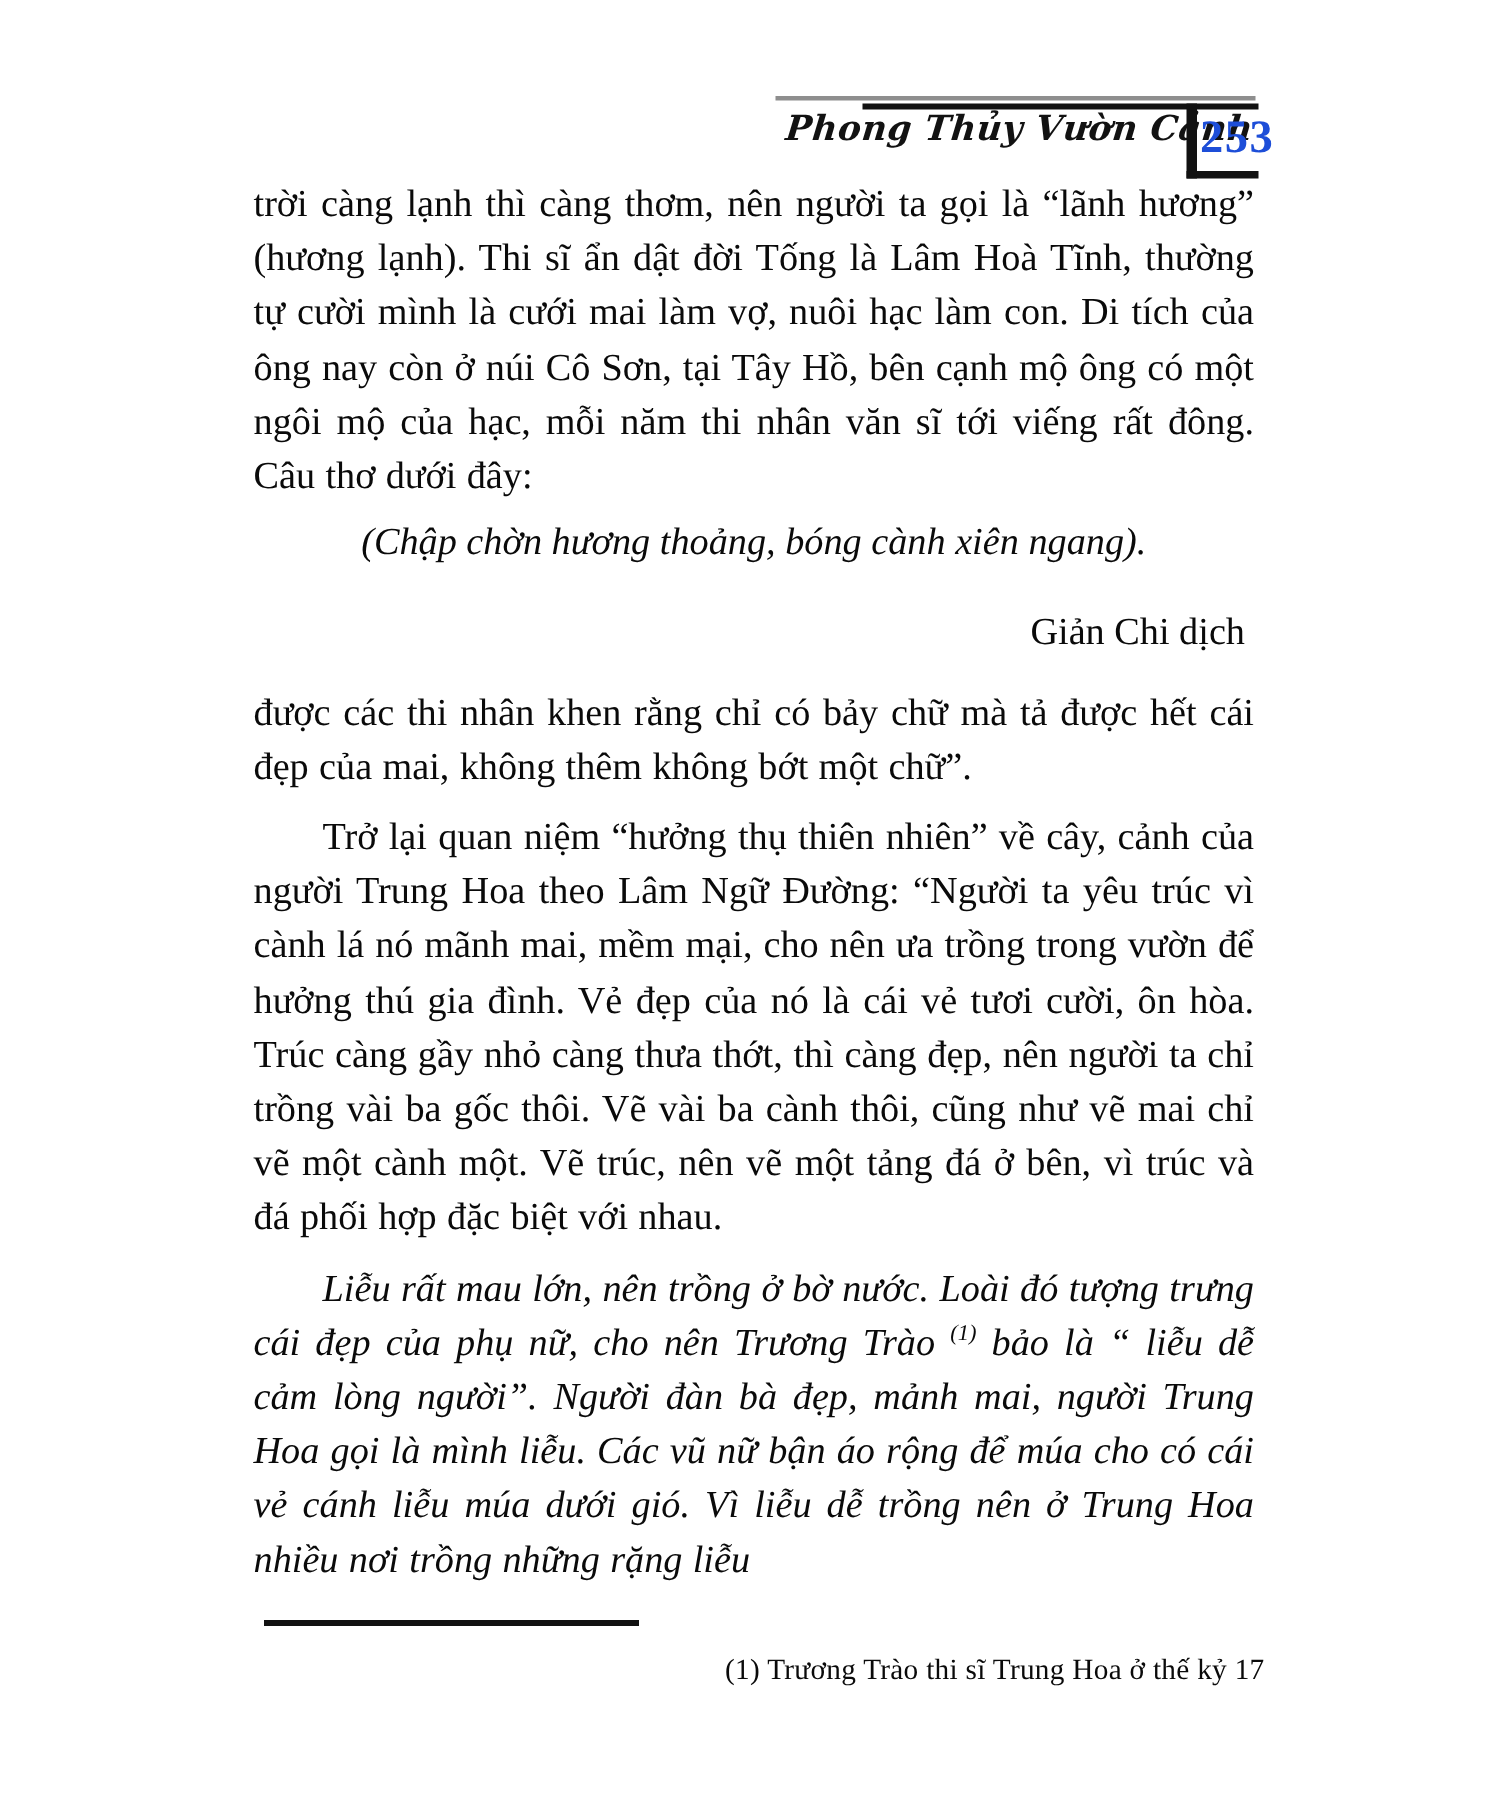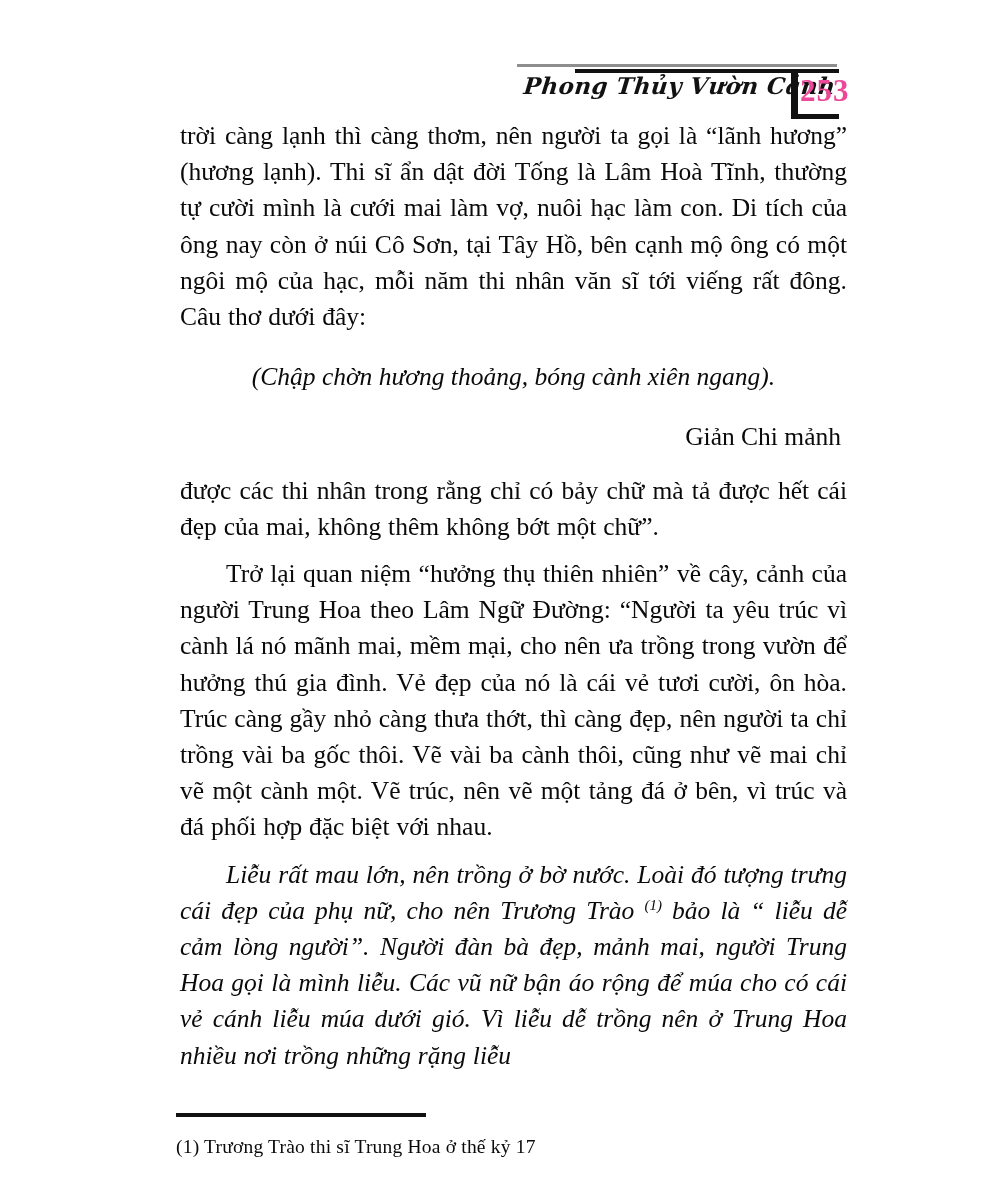--- a/index.html
+++ b/index.html
@@ -77,28 +77,28 @@
     height: 5px;
     background: #111111;
   }
   .page-number {
     position: absolute;
     left: 800px;
     top: 21px;
     font-size: 31px;
     font-weight: 700;
     letter-spacing: 1px;
-    color: #ec4899;
+    color: #1d4ed8;
     white-space: nowrap;
   }
 
   
   .content {
     position: absolute;
-    left: 180px;
+    left: 169px;
     top: 118px;
     width: 667px;
   }
 
   p.body {
     margin: 0;
     font-size: 25.5px;
     line-height: 36.2px;
     text-align: justify;
     text-align-last: left;
@@ -118,21 +118,21 @@
 
   .verse {
     margin: 0;
     font-style: italic;
     font-size: 25.5px;
     line-height: 36.2px;
     text-align: center;
     white-space: nowrap;
   }
   .verse-1 { margin-top: 20px; }
-  .verse-2 { margin-top: 24px; }
+  .verse-2 { margin-top: 8px; }
 
   .attrib {
     margin: 0;
     margin-top: 24px;
     font-size: 25.5px;
     line-height: 36.2px;
     text-align: right;
     padding-right: 6px;
     white-space: nowrap;
   }
@@ -141,22 +141,23 @@
     font-size: 15px;
     vertical-align: super;
     line-height: 0;
     font-style: italic;
   }
 
   
   .footnote-area {
     position: absolute;
     left: 176px;
-    top: 1113px;
+    top: 1080px;
     width: 667px;
+    text-align: right;
   }
   .footnote-rule {
     width: 250px;
     height: 4px;
     background: #111111;
   }
   .footnote-text {
     margin: 0;
     margin-top: 17px;
     font-size: 19.5px;
@@ -179,25 +180,25 @@
     <div class="page-number">253</div>
   </div>
 
   <div class="content">
 
     <p class="body">trời càng lạnh thì càng thơm, nên người ta gọi là “lãnh hương” (hương lạnh). Thi sĩ ẩn dật đời Tống là Lâm Hoà Tĩnh, thường tự cười mình là cưới mai làm vợ, nuôi hạc làm con. Di tích của ông nay còn ở núi Cô Sơn, tại Tây Hồ, bên cạnh mộ ông có một ngôi mộ của hạc, mỗi năm thi nhân văn sĩ tới viếng rất đông. Câu thơ dưới đây:</p>
 
 
     <p class="verse verse-2">(Chập chờn hương thoảng, bóng cành xiên ngang).</p>
 
-    <p class="attrib">Giản Chi mảnh</p>
+    <p class="attrib">Giản Chi dịch</p>
 
     <div class="gap-md"></div>
 
-    <p class="body">được các thi nhân trong rằng chỉ có bảy chữ mà tả được hết cái đẹp của mai, không thêm không bớt một chữ”.</p>
+    <p class="body">được các thi nhân khen rằng chỉ có bảy chữ mà tả được hết cái đẹp của mai, không thêm không bớt một chữ”.</p>
 
     <div class="gap-sm"></div>
 
     <p class="body indent"><span>Trở lại quan niệm “hưởng thụ thiên nhiên” về cây, cảnh của người Trung Hoa theo Lâm Ngữ Đường: </span><span class="it">“Người ta yêu trúc vì cành lá nó mãnh mai, mềm mại, cho nên ưa trồng trong vườn để hưởng thú gia đình. Vẻ đẹp của nó là cái vẻ tươi cười, ôn hòa. Trúc càng gầy nhỏ càng thưa thớt, thì càng đẹp, nên người ta chỉ trồng vài ba gốc thôi. Vẽ vài ba cành thôi, cũng như vẽ mai chỉ vẽ một cành một. Vẽ trúc, nên vẽ một tảng đá  ở bên, vì trúc và đá phối hợp đặc biệt với nhau.</span></p>
 
     <div class="gap-sm"></div>
 
     <p class="body indent quoteblock"><span>Liễu rất mau lớn, nên trồng ở bờ nước. Loài đó tượng trưng cái đẹp của phụ nữ, cho nên Trương Trào </span><sup class="fn">(1)</sup><span> bảo là “ liễu dễ cảm lòng người”. Người đàn bà đẹp, mảnh mai, người Trung Hoa gọi là mình liễu. Các vũ nữ bận áo rộng để múa cho có cái vẻ cánh liễu múa dưới gió. Vì  liễu dễ trồng nên ở Trung Hoa nhiều nơi trồng những rặng liễu</span></p>
 
   </div>

